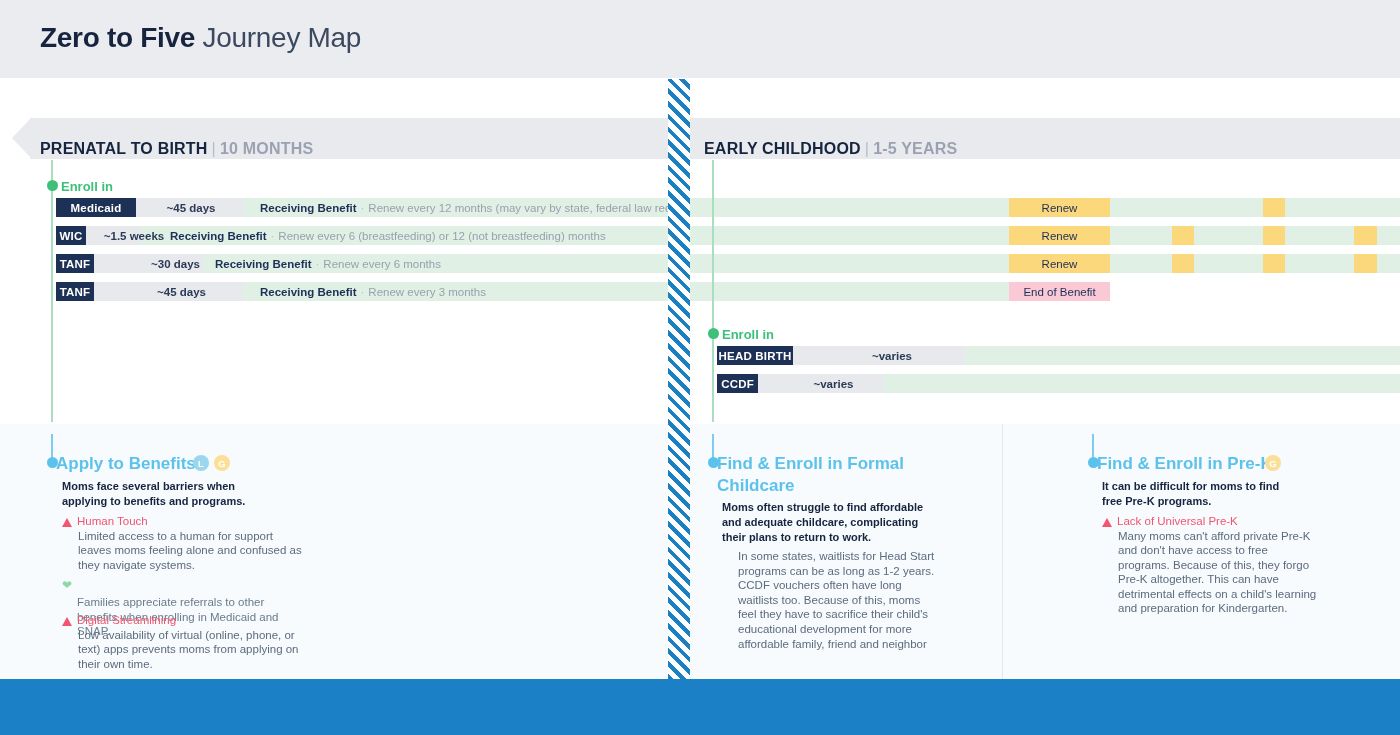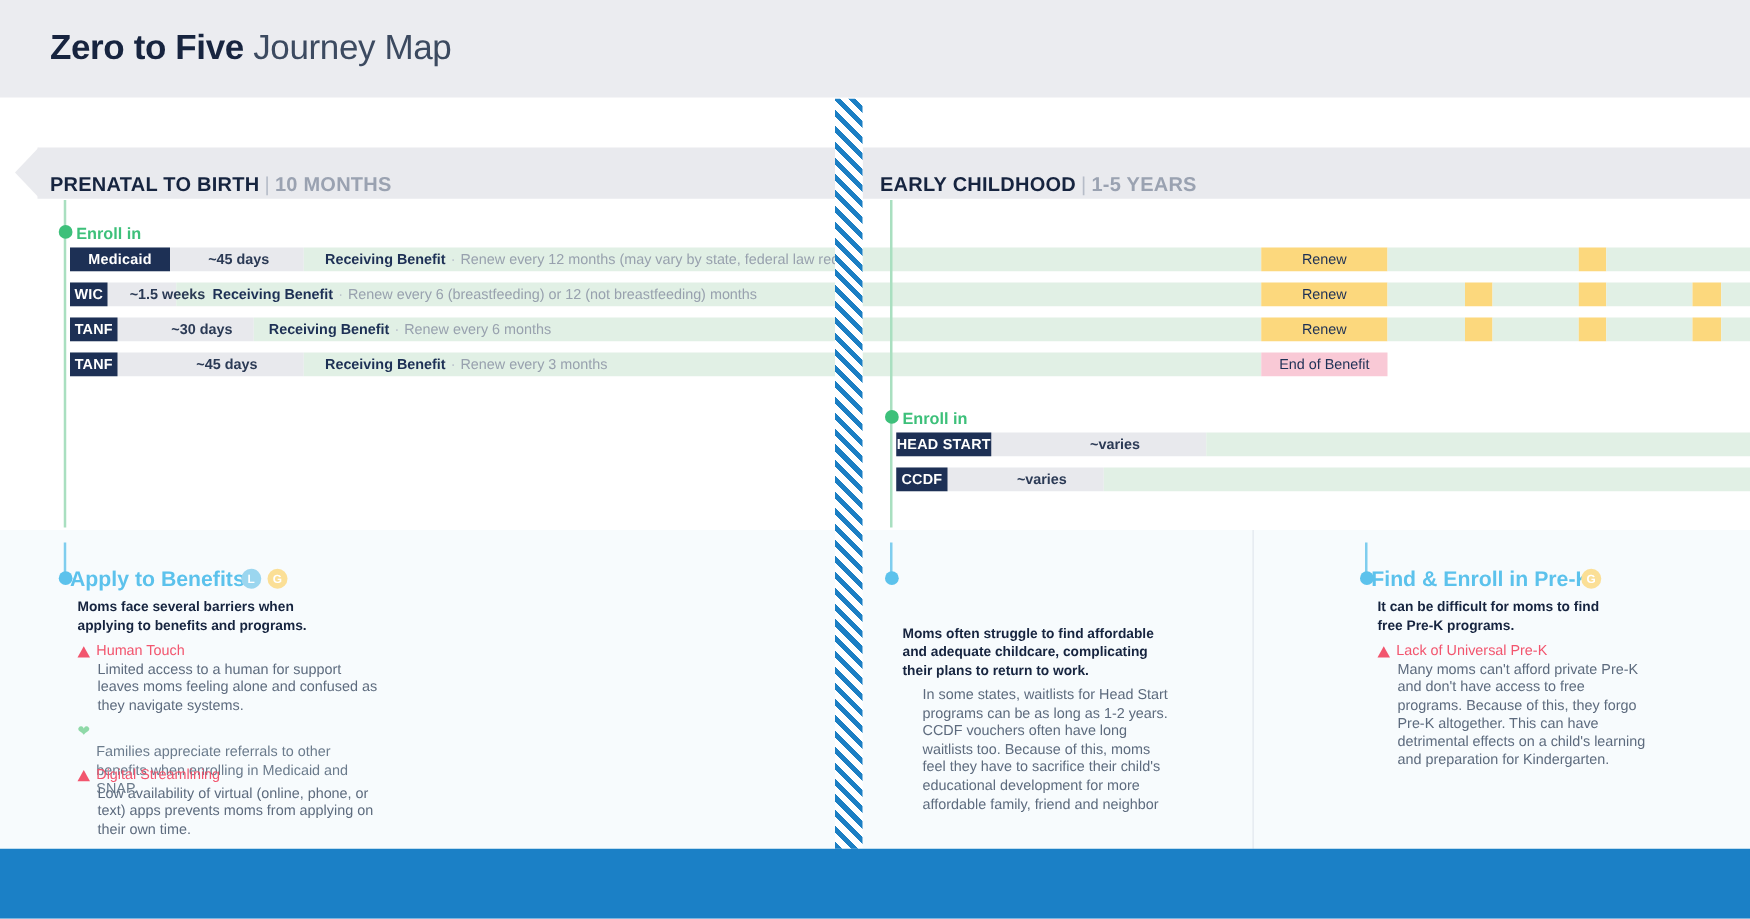--- a/index.html
+++ b/index.html
@@ -229,21 +229,21 @@
     <div class="seg seg-green" style="left:203px; width:806px;"></div>
     <div class="seg seg-renew" style="left:1009px; width:101px;"></div>
     <div class="seg seg-green" style="left:1110px; width:62px;"></div>
     <div class="seg seg-tick" style="left:1172px; width:22px;"></div>
     <div class="seg seg-green" style="left:1194px; width:69px;"></div>
     <div class="seg seg-tick" style="left:1263px; width:22px;"></div>
     <div class="seg seg-green" style="left:1285px; width:69px;"></div>
     <div class="seg seg-tick" style="left:1354px; width:23px;"></div>
     <div class="seg seg-green" style="left:1377px; width:23px;"></div>
     <div class="chip" style="left:56px; width:38px;">TANF</div>
-    <div class="seg-text t-center" style="left:94px; width:109px;">
+    <div class="seg-text t-center" style="left:108px; width:109px;">
       <span class="t-dur">~30 days</span>
     </div>
     <div class="seg-text clip" style="left:215px; width:500px;">
       <span class="t-recv">Receiving Benefit</span>
       <span class="t-dot">·</span>
       <span class="t-renew">Renew every 6 months</span>
     </div>
     <div class="boxlabel" style="left:1009px; width:101px;">Renew</div>
   </div>
 
@@ -263,21 +263,21 @@
     <div class="boxlabel" style="left:1009px; width:101px;">End of Benefit</div>
   </div>
 
   <div class="tl-line" style="left:712px; top:160px; height:262px;"></div>
   <div class="tl-dot" style="left:707.5px; top:328px;"></div>
   <div class="tl-enroll" style="left:722px; top:327px;">Enroll in</div>
 
   <div class="brow" style="left:0px; top:346px; width:1400px;">
     <div class="seg seg-gray" style="left:717px; width:248px;"></div>
     <div class="seg seg-green" style="left:965px; width:435px;"></div>
-    <div class="chip" style="left:717px; width:76px;">HEAD START</div>
+    <div class="chip" style="left:717px; width:76px;">HEAD BIRTH</div>
     <div class="seg-text t-center" style="left:793px; width:172px;">
       <span class="t-dur">~varies</span>
     </div>
   </div>
 
   <div class="brow" style="left:0px; top:374px; width:1400px;">
     <div class="seg seg-gray" style="left:717px; width:166px;"></div>
     <div class="seg seg-green" style="left:883px; width:517px;"></div>
     <div class="chip" style="left:717px; width:41px;">CCDF</div>
     <div class="seg-text t-center" style="left:758px; width:125px;">
@@ -316,20 +316,22 @@
   <div class="pp" style="left:62px; top:613px; width:240px;">
     <div class="pp-head">
       <span class="pp-icon"><span class="tri"></span></span>
       <span class="pp-title-alert">Digital Streamlining</span>
     </div>
     <div class="pp-body">Low availability of virtual (online, phone, or text) apps prevents moms from applying on their own time.</div>
   </div>
 
   <div class="col-stem" style="left:712px; top:434px; height:28px;"></div>
   <div class="col-dot" style="left:707.5px; top:457px;"></div>
+  <div class="col-title" style="left:717px; top:453px; width:240px;">Find &amp; Enroll in Formal
+Childcare</div>
   <div class="col-lede" style="left:722px; top:500px; width:205px;">Moms often struggle to find affordable and adequate childcare, complicating their plans to return to work.</div>
 
   <div class="pp clip" style="left:722px; top:549px; width:215px; height:130px;">
     <div class="pp-body">In some states, waitlists for Head Start programs can be as long as 1-2 years. CCDF vouchers often have long waitlists too. Because of this, moms feel they have to sacrifice their child's educational development for more affordable family, friend and neighbor</div>
   </div>
 
   <div class="col-stem" style="left:1092px; top:434px; height:28px;"></div>
   <div class="col-dot" style="left:1087.5px; top:457px;"></div>
   <div class="col-title" style="left:1097px; top:453px; width:260px;">Find &amp; Enroll in Pre-K</div>
   <div class="badges" style="left:1265px; top:455px;">

